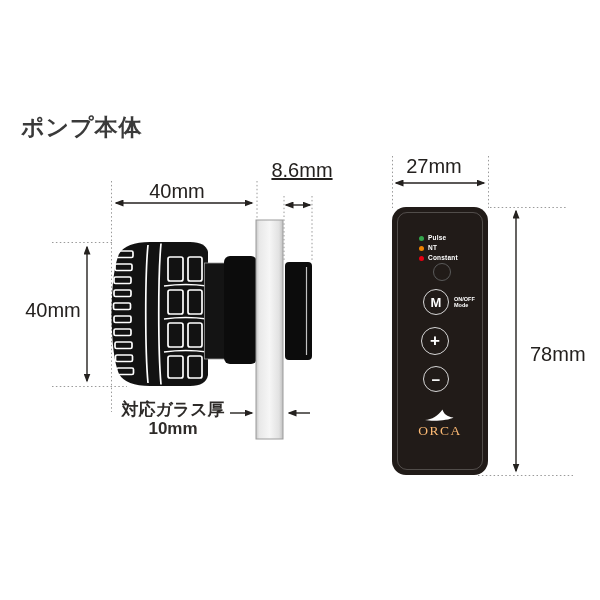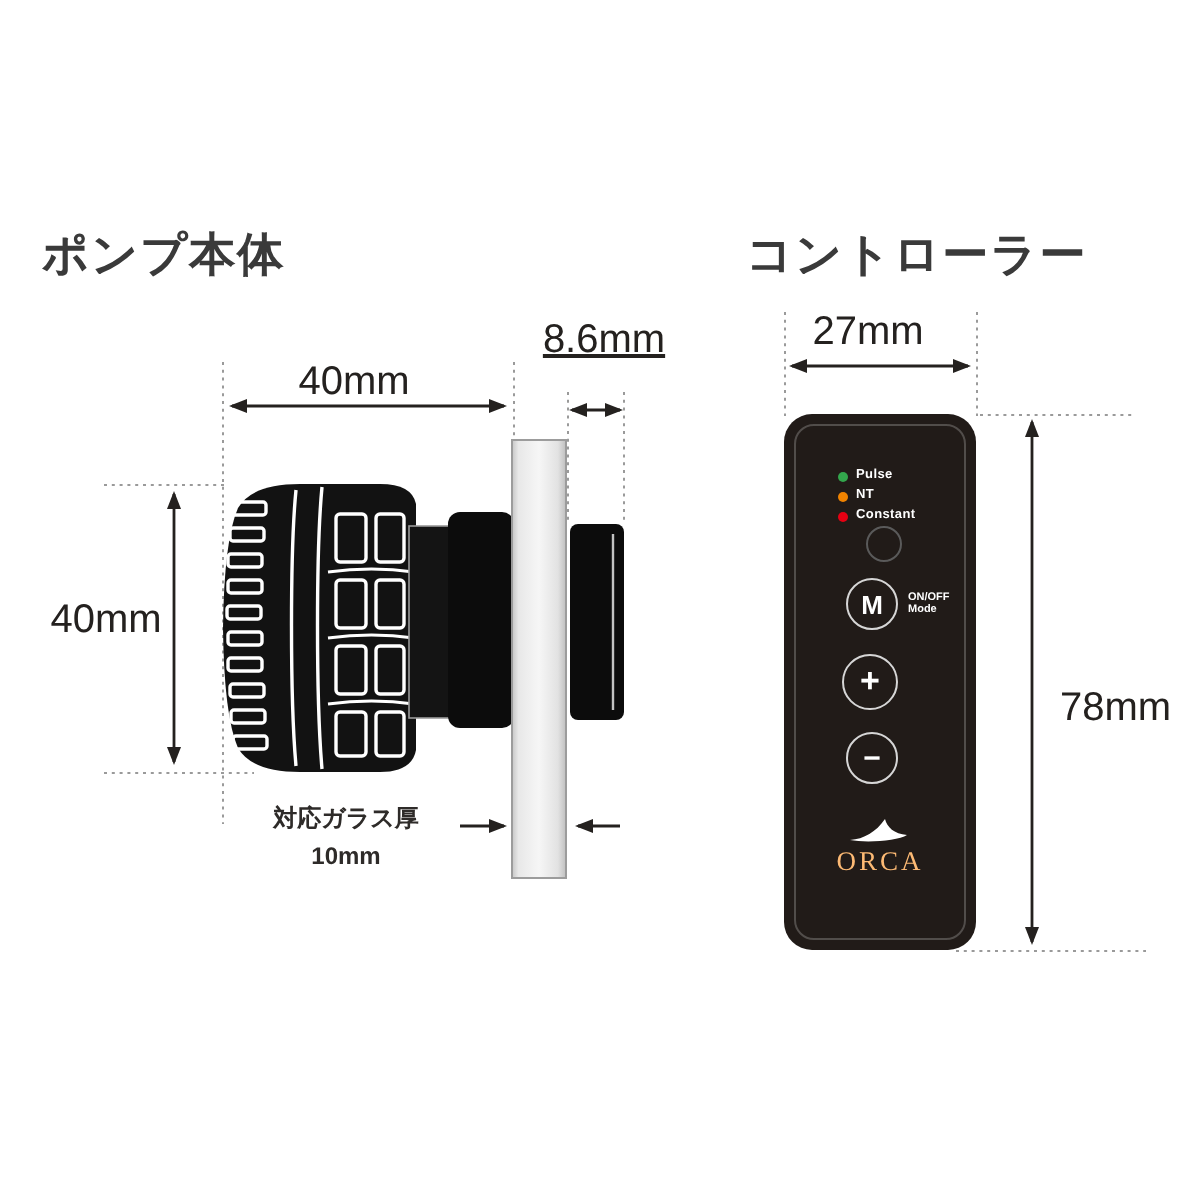--- a/index.html
+++ b/index.html
@@ -17,21 +17,21 @@
     position:absolute;font-size:20px;color:#24211f;white-space:nowrap;
   }
   .centered{transform:translateX(-50%);}
   #dim-pump-width{left:177px;top:180px;}
   #dim-magnet{left:302px;top:159px;text-decoration:underline;}
   #dim-pump-height{left:53px;top:299px;}
   #dim-ctl-width{left:434px;top:155px;}
   #dim-ctl-height{left:530px;top:343px;}
   #glass-note{
     position:absolute;left:112px;top:400px;width:122px;text-align:center;
-    font-size:12px;font-weight:600;color:#2e2b29;line-height:19px;
+    font-size:17px;font-weight:600;color:#2e2b29;line-height:19px;
   }
   #diagram-svg{position:absolute;left:0;top:0;}
 
   
   #controller{
     position:absolute;left:392px;top:207px;width:96px;height:268px;
     background:#211b18;border-radius:14px;
   }
   .ctl-inner{
     position:absolute;inset:5px;border:1px solid rgba(255,255,255,0.22);
@@ -136,21 +136,20 @@
       </g>
       <rect x="204.5" y="263" width="21" height="96" fill="#141414" stroke="#9a9a9a" stroke-width="0.8"></rect>
       <rect x="224" y="256" width="33" height="108" rx="6" fill="#0c0c0c"></rect>
       <rect x="256" y="220" width="27" height="219" fill="url(#glassGrad)" stroke="#9c9c9c" stroke-width="1"></rect>
       <rect x="285" y="262" width="27" height="98" rx="4" fill="#0c0c0c"></rect>
       <line x1="306.5" y1="267" x2="306.5" y2="355" stroke="#ffffff" stroke-width="1.2" opacity="0.75"></line>
     </g>
   </svg>
 
   <div class="section-title" id="pump-title">ポンプ本体</div>
-  <div class="section-title" id="controller-title">コントローラー</div>
 
   <div class="dim-label centered" id="dim-pump-width">40mm</div>
   <div class="dim-label centered" id="dim-magnet">8.6mm</div>
   <div class="dim-label centered" id="dim-pump-height">40mm</div>
   <div class="dim-label centered" id="dim-ctl-width">27mm</div>
   <div class="dim-label" id="dim-ctl-height">78mm</div>
 
   <div id="glass-note">
     <div>対応ガラス厚</div>
     <div>10mm</div>

